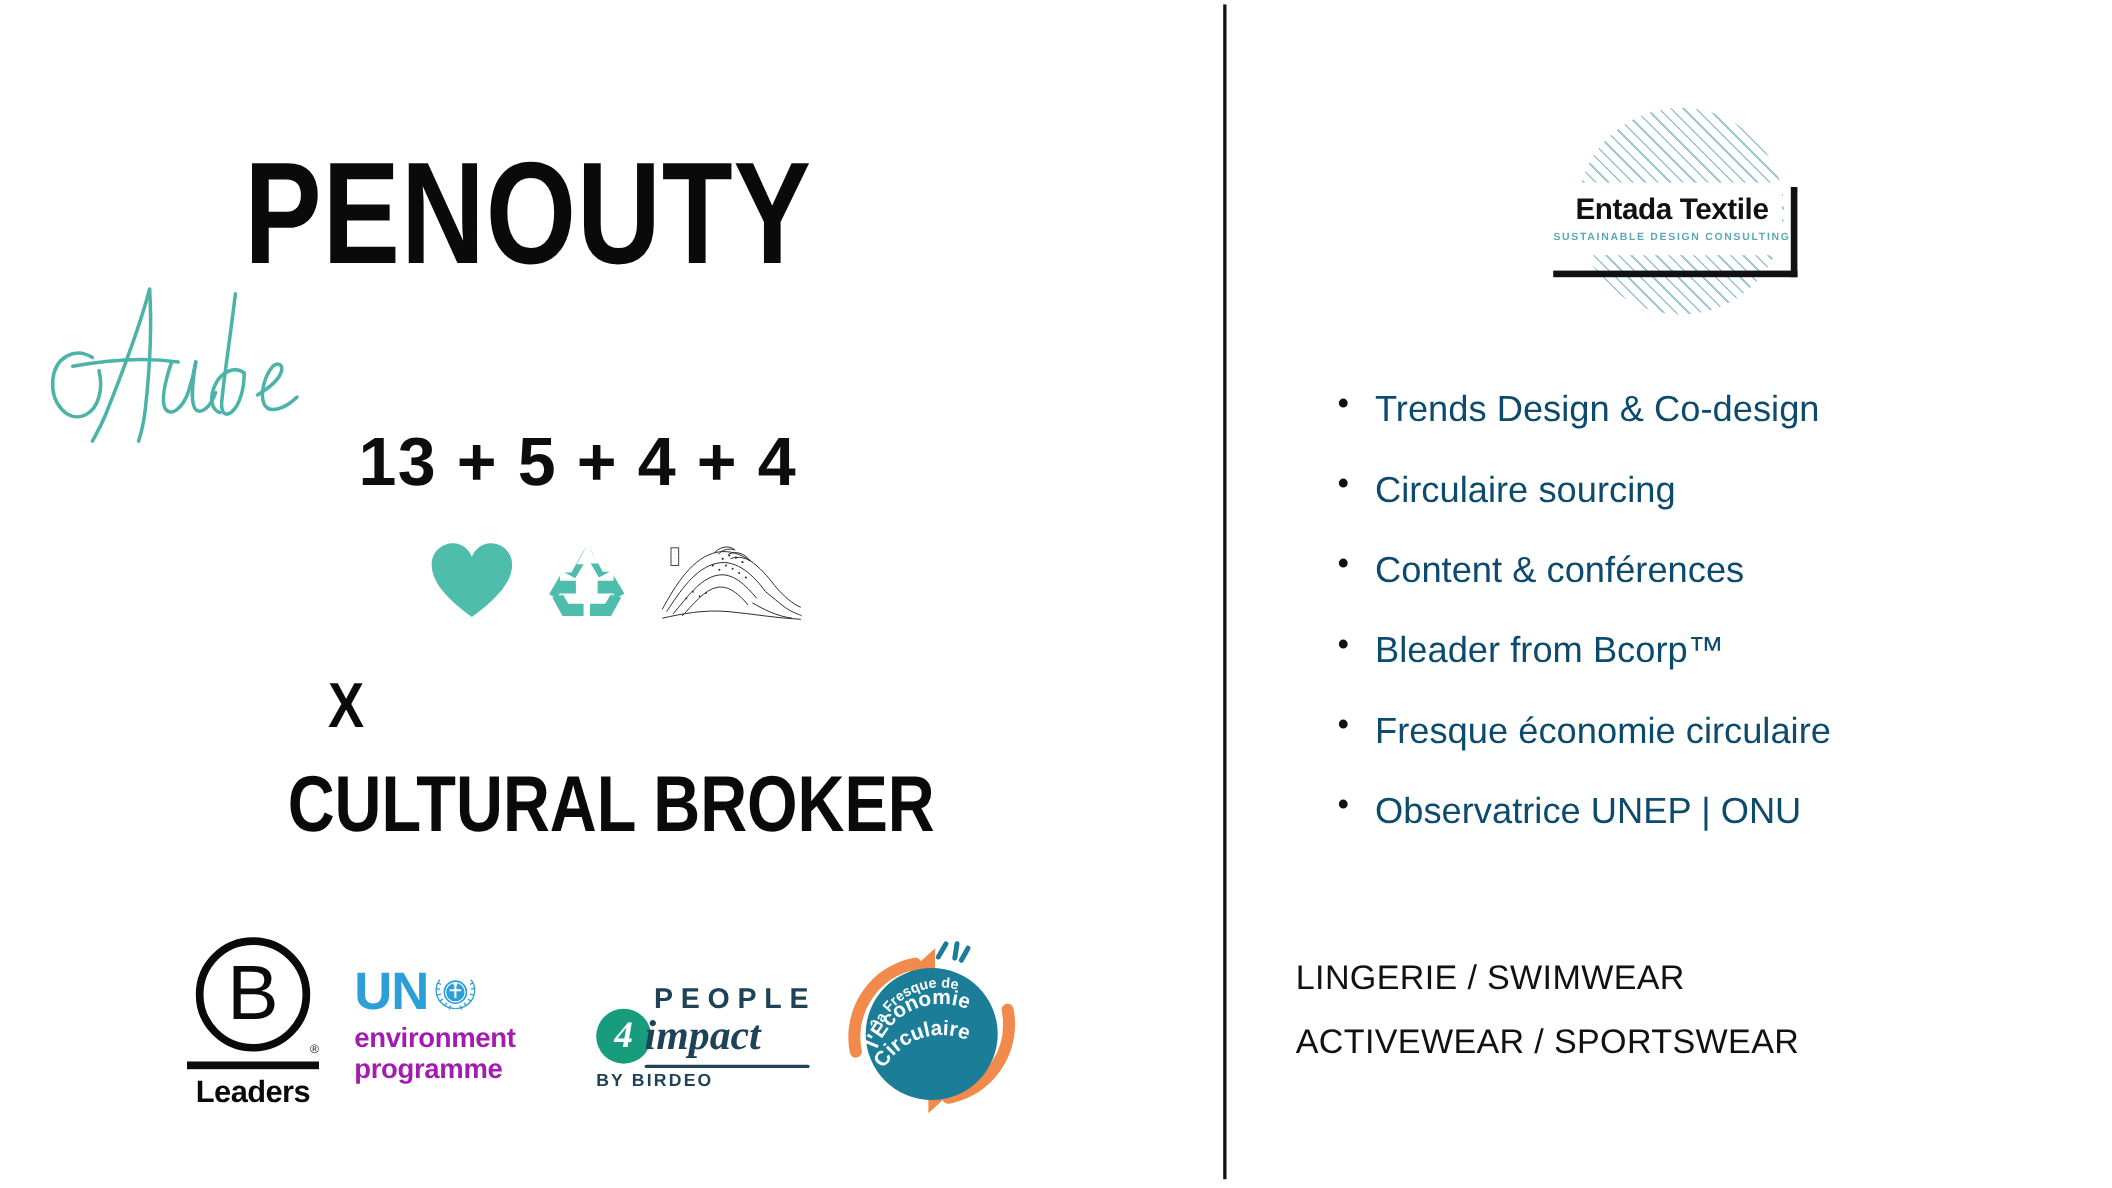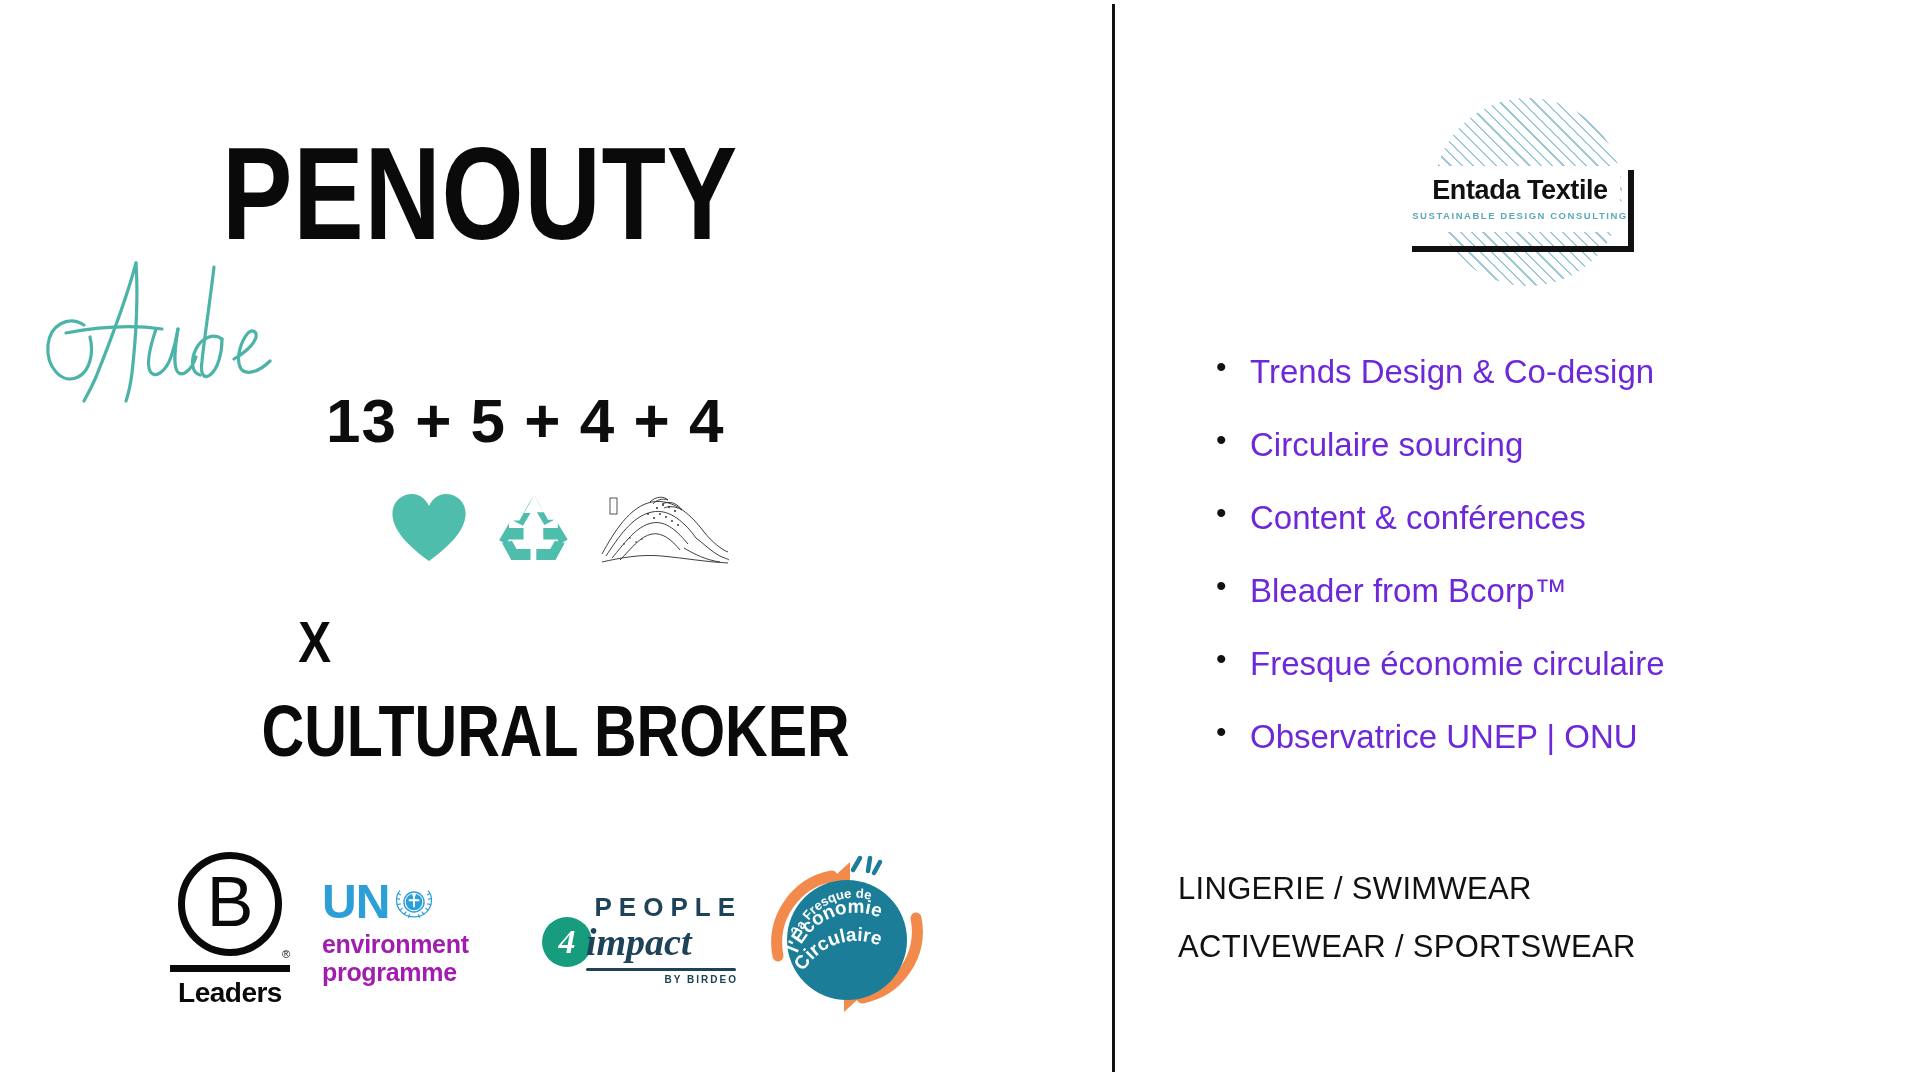--- a/index.html
+++ b/index.html
@@ -195,23 +195,23 @@
     color: #ffffff; font-family: "Liberation Serif", serif;
     font-size: 34px; font-style: italic; font-weight: 700; line-height: 1;
   }
   .p4i-impact {
     font-family: "Liberation Serif", serif;
     font-style: italic; font-weight: 700; font-size: 38px;
     color: #1E4257; margin-left: -6px; line-height: 1;
   }
   .p4i-rule { width: 150px; height: 3px; background: #1E4257; margin-left: 44px; margin-top: 1px; border-radius: 2px;}
   .p4i-by {
-    text-align: right; margin-top: 3px; margin-right: 4px;
-    font-family: "Liberation Sans", sans-serif;
-    font-size: 10px; font-weight: 700; color: #1E4257; letter-spacing: 2px;
+    text-align: left; margin-top: 3px; margin-right: 4px;
+    font-family: "Liberation Sans", sans-serif;
+    font-size: 16px; font-weight: 700; color: #1E4257; letter-spacing: 2px;
   }
 
   
   .logo-fresque { left: 604px; top: 2px; width: 186px; height: 186px; }
 
   
   .right-panel {
     position: absolute;
     left: 1112px;
     top: 0;
@@ -278,21 +278,21 @@
     list-style: none;
     margin: 0;
     padding: 0;
   }
   .services-list li {
     position: relative;
     padding-left: 40px;
     font-family: "Liberation Sans", sans-serif;
     font-size: 33px;
     font-weight: 400;
-    color: #6d28d9;
+    color: #0c4a6e;
     line-height: 1;
     margin-bottom: 40px;
     white-space: nowrap;
   }
   .services-list li::before {
     content: "•";
     position: absolute;
     left: 6px;
     top: -3px;
     font-size: 30px;

